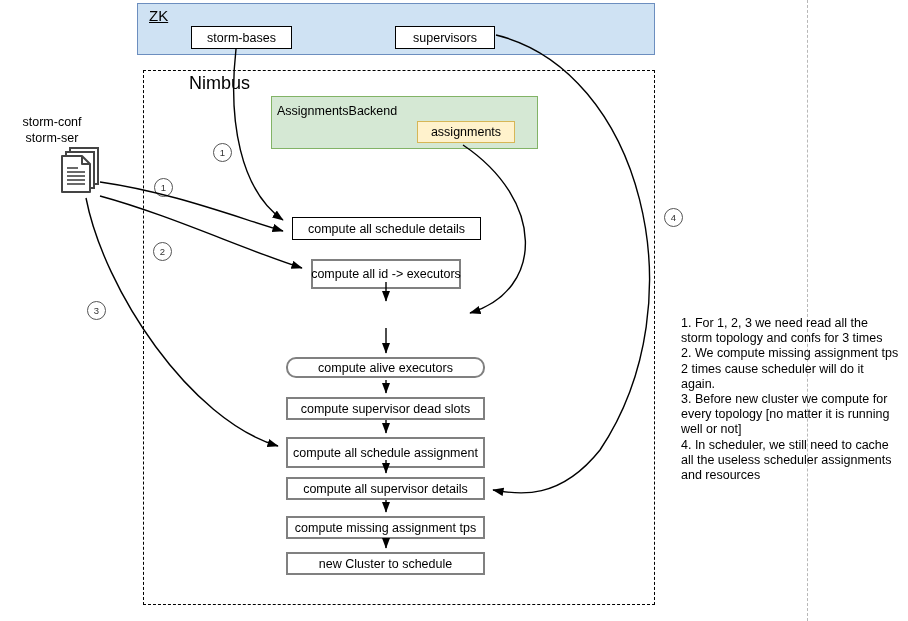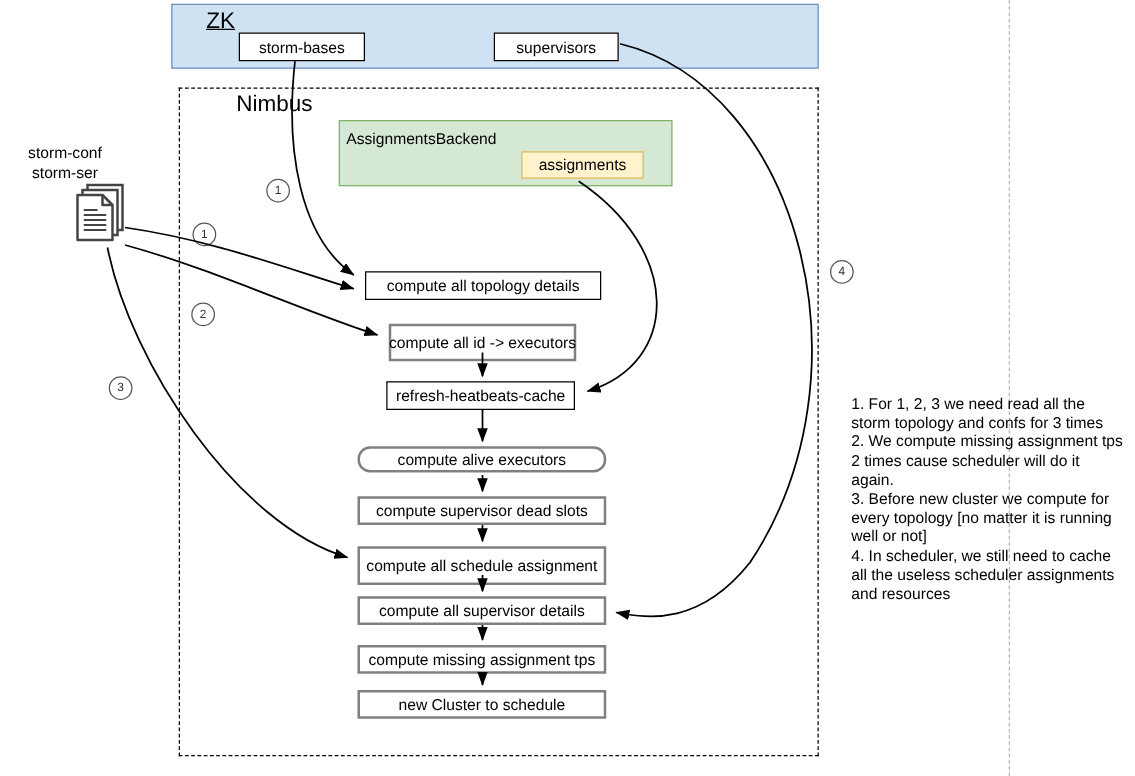--- a/index.html
+++ b/index.html
@@ -22,22 +22,22 @@
   .zk-box {
     position: absolute;
     left: 137px; top: 3px;
     width: 518px; height: 52px;
     background: #cfe2f3;
     border: 1px solid #6c8ebf;
     box-sizing: border-box;
   }
   .zk-label {
     position: absolute;
-    left: 165px; top: 9px;
-    font-size: 18px;
+    left: 149px; top: 9px;
+    font-size: 15px;
     line-height: 14px;
     white-space: nowrap;
     text-decoration: underline;
   }
   .nimbus-box {
     position: absolute;
     left: 143px; top: 70px;
     width: 512px; height: 535px;
     border: 1.5px dashed #000000;
     box-sizing: border-box;
@@ -152,23 +152,22 @@
   <div class="nimbus-box"></div>
   <div class="nimbus-label">Nimbus</div>
 
   <div class="ab-box"></div>
   <div class="ab-label">AssignmentsBackend</div>
   <div class="assignments-box">assignments</div>
 
   <div class="node thin" style="left:191px; top:26px; width:101px; height:23px;">storm-bases</div>
   <div class="node thin" style="left:395px; top:26px; width:100px; height:23px;">supervisors</div>
 
-  <div class="node thin" style="left:292px; top:217px; width:189px; height:23px;">compute all topology details</div>
+  <div class="node thin" style="left:292px; top:217px; width:189px; height:23px;">compute all schedule details</div>
   <div class="node gray" style="left:311px; top:259px; width:150px; height:30px;">compute all id -&gt; executors</div>
-  <div class="node thin" style="left:309px; top:305px; width:151px; height:23px;">refresh-heatbeats-cache</div>
   <div class="node gray" style="left:286px; top:357px; width:199px; height:21px;border-radius:10px;">compute alive executors</div>
   <div class="node gray" style="left:286px; top:397px; width:199px; height:23px;">compute supervisor dead slots</div>
   <div class="node gray" style="left:286px; top:437px; width:199px; height:31px;">compute all schedule assignment</div>
   <div class="node gray" style="left:286px; top:516px; width:199px; height:23px;">compute missing assignment tps</div>
   <div class="node gray" style="left:286px; top:477px; width:199px; height:23px;">compute all supervisor details</div>
   <div class="node gray" style="left:286px; top:552px; width:199px; height:23px;">new Cluster to schedule</div>
 
   <div class="doc-label">storm-conf
 storm-ser</div>
   <svg id="doc-icon" width="44" height="52" viewBox="0 0 44 52">

